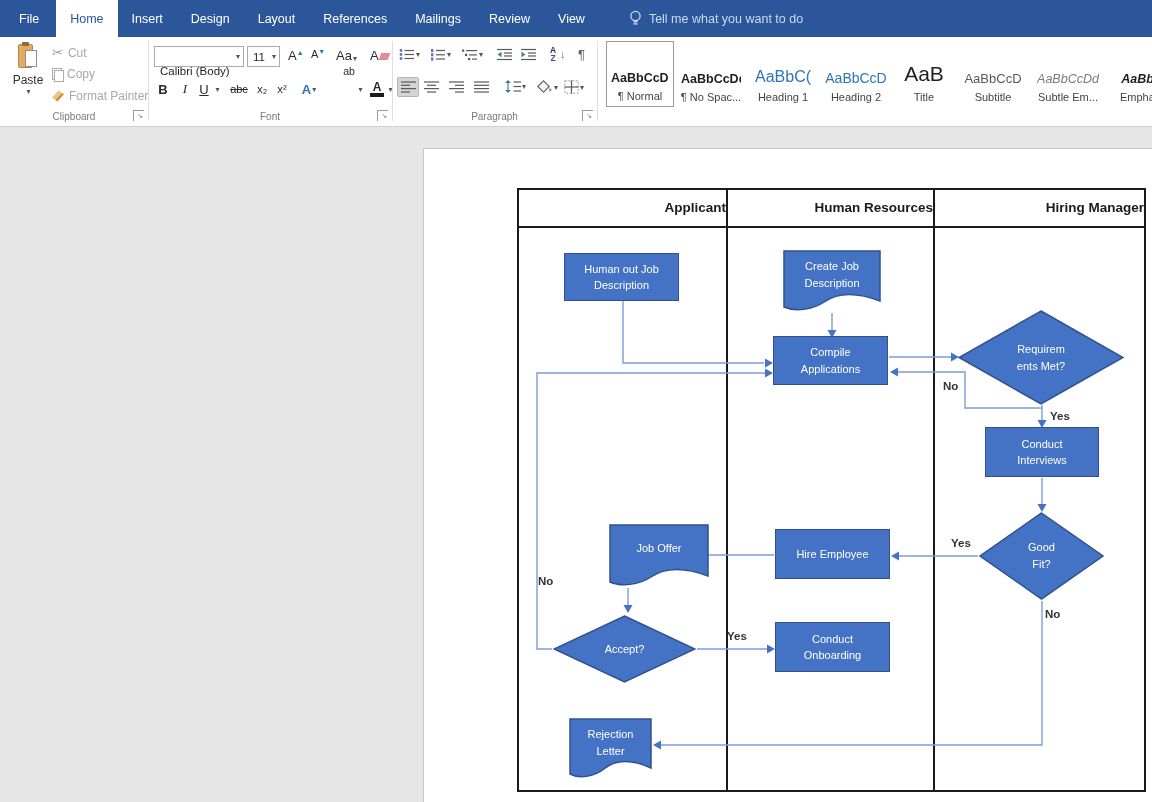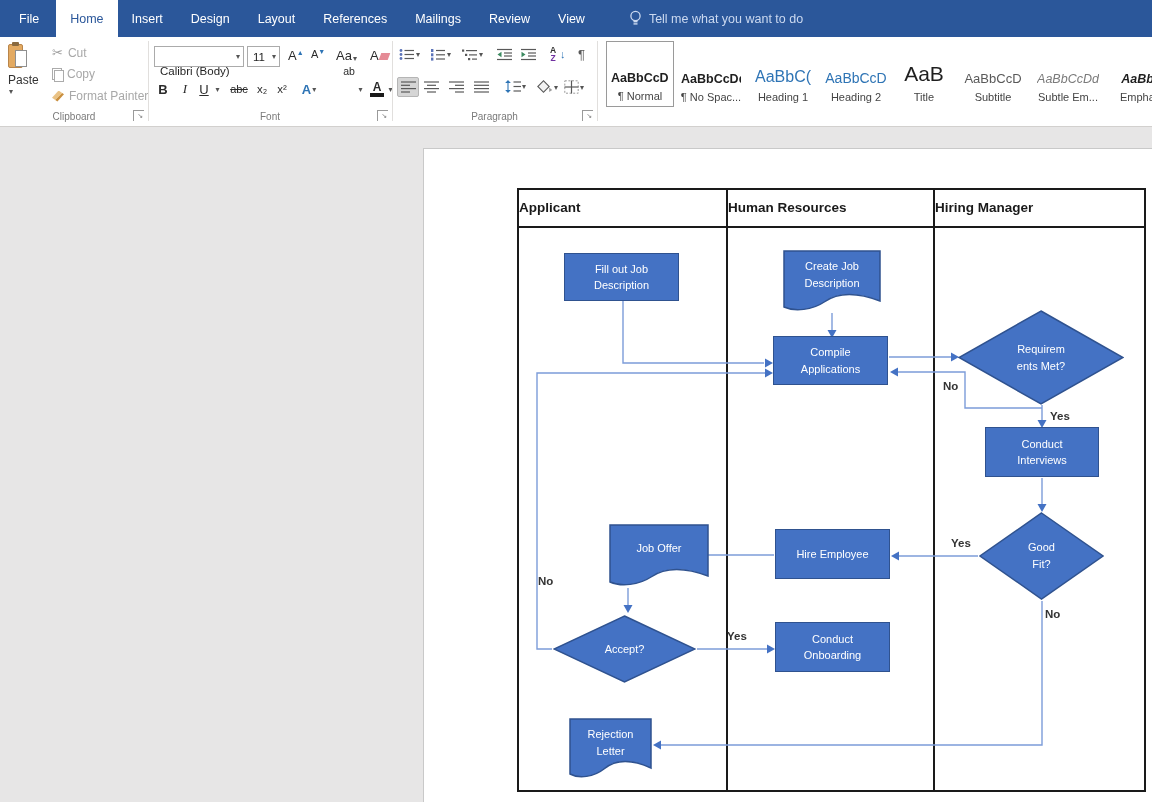--- a/index.html
+++ b/index.html
@@ -16,21 +16,21 @@
   .tab.active { background:#fff; color:#2B579A; margin-top:0; }
   #tellme { display:flex; align-items:center; gap:7px; margin-left:30px; color:#CBD9F0; font-size:12.5px; }
   
   #ribbon { position:absolute; left:0; top:37px; width:1152px; height:90px; background:#FFFFFF; border-bottom:1px solid #D2D0CE; }
   .vsep { position:absolute; top:4px; height:80px; width:1px; background:#E1DFDD; }
   .group-label { position:absolute; top:74px; font-size:10px; color:#7A7A7A; text-align:center; }
   .launcher { position:absolute; top:73px; width:11px; height:11px; border-left:1px solid #9a9a9a; border-top:1px solid #9a9a9a; font-size:7px; color:#7a7a7a; line-height:9px; text-align:right; padding-right:1px; }
   .caret { font-size:8px; color:#555; margin-left:1px; }
   .disabled-label { color:#A8A8A8; font-size:12px; }
   
-  #paste-btn { position:absolute; left:8px; top:6px; width:40px; height:72px; display:flex; flex-direction:column; align-items:flex-start; }
+  #paste-btn { position:absolute; left:8px; top:6px; width:40px; height:72px; display:flex; flex-direction:column; align-items:center; }
   .clipb { position:relative; width:20px; height:26px; }
   .clipb .board { position:absolute; left:0; top:1px; width:15px; height:24px; background:#E3AA62; border:1px solid #B9854A; border-radius:2px; }
   .clipb .clip { position:absolute; left:4px; top:-1px; width:7px; height:4px; background:#8A6A3F; border-radius:1px; }
   .clipb .paper { position:absolute; left:7px; top:7px; width:12px; height:17px; background:#fff; border:1px solid #8f8f8f; }
   #paste-btn .lbl { font-size:12px; color:#333; margin-top:4px; }
   .cc-row { position:absolute; left:52px; display:flex; align-items:center; gap:5px; }
   .scissors { color:#A0A0A0; font-size:13px; }
   .copy-ic { position:relative; width:10px; height:12px; }
   .copy-ic::before, .copy-ic::after { content:""; position:absolute; width:8px; height:10px; border:1px solid #ABABAB; background:#fff; }
   .copy-ic::before { left:0; top:0; } .copy-ic::after { left:2px; top:2px; }
@@ -54,21 +54,21 @@
   .p-h1 { font-size:16px; color:#2E74B5; }
   .p-h2 { font-size:14px; color:#2E74B5; }
   .p-title { font-size:21px; color:#1f1f1f; }
   .p-sub { font-size:13px; color:#595959; }
   .p-sube { font-size:12.5px; font-style:italic; color:#7a7a7a; }
   .p-emph { font-size:12.5px; font-style:italic; font-weight:600; color:#1f1f1f; }
   
   #doc-area { position:absolute; left:0; top:128px; width:1152px; height:674px; background:#E7E6E6; }
   #page { position:absolute; left:423px; top:148px; width:729px; height:654px; background:#fff; border-left:1px solid #C9C9C9; border-top:1px solid #C9C9C9; }
   .tline { position:absolute; background:#1a1a1a; }
-  .lane-h { position:absolute; top:196px; height:24px; font-size:13.5px; font-weight:bold; color:#1a1a1a; text-align:left; line-height:24px; }
+  .lane-h { position:absolute; top:196px; height:24px; font-size:13.5px; font-weight:bold; color:#1a1a1a; text-align:right; line-height:24px; }
   
   .shape { position:absolute; color:#fff; font-size:11px; line-height:1.5; text-align:center; }
   .process { background:#4472C4; border:1.5px solid #2F528F; display:flex; flex-direction:column; align-items:center; justify-content:center; }
   .shape svg { position:absolute; left:0; top:0; }
   .shape .txt { position:absolute; left:0; right:0; display:flex; flex-direction:column; align-items:center; }
   .edge-label { position:absolute; font-size:11.5px; font-weight:600; color:#333; }
   #connectors { position:absolute; left:0; top:0; pointer-events:none; }
   #connectors polyline { fill:none; stroke:#7C9CD9; stroke-width:1.4; }
   #connectors polygon { fill:#4472C4; }
 </style>
@@ -372,21 +372,21 @@
       <polygon points="628,613 623.5,605 632.5,605"></polygon>
     <polyline points="552,649 537,649 537,373 765,373"></polyline>
       <polygon points="773,373 765,368.5 765,377.5"></polygon>
     <polyline points="697,649 767,649"></polyline>
       <polygon points="775,649 767,644.5 767,653.5"></polygon>
     <polyline points="1042,601 1042,745 661,745"></polyline>
       <polygon points="653,745 661,740.5 661,749.5"></polygon>
   </svg>
 
   <div class="shape process" style="left:564px;top:253px;width:115px;height:48px;">
-    <span>Fill out Job</span>
+    <span>Human out Job</span>
     <span>Description</span>
   </div>
 
   <div class="shape" style="left:783px;top:250px;width:98px;height:63px;">
     <svg width="98" height="63" viewBox="0 0 98 63">
         <path d="M1,1 H97 V51 C70.6,41 53.9,43 41.2,52 C29.4,60 11.8,62 1,57 Z" fill="#4472C4" stroke="#2F528F" stroke-width="1.5"></path>
       </svg>
     <div class="txt" style="top:8px;">
       <span>Create Job</span>
       <span>Description</span>

